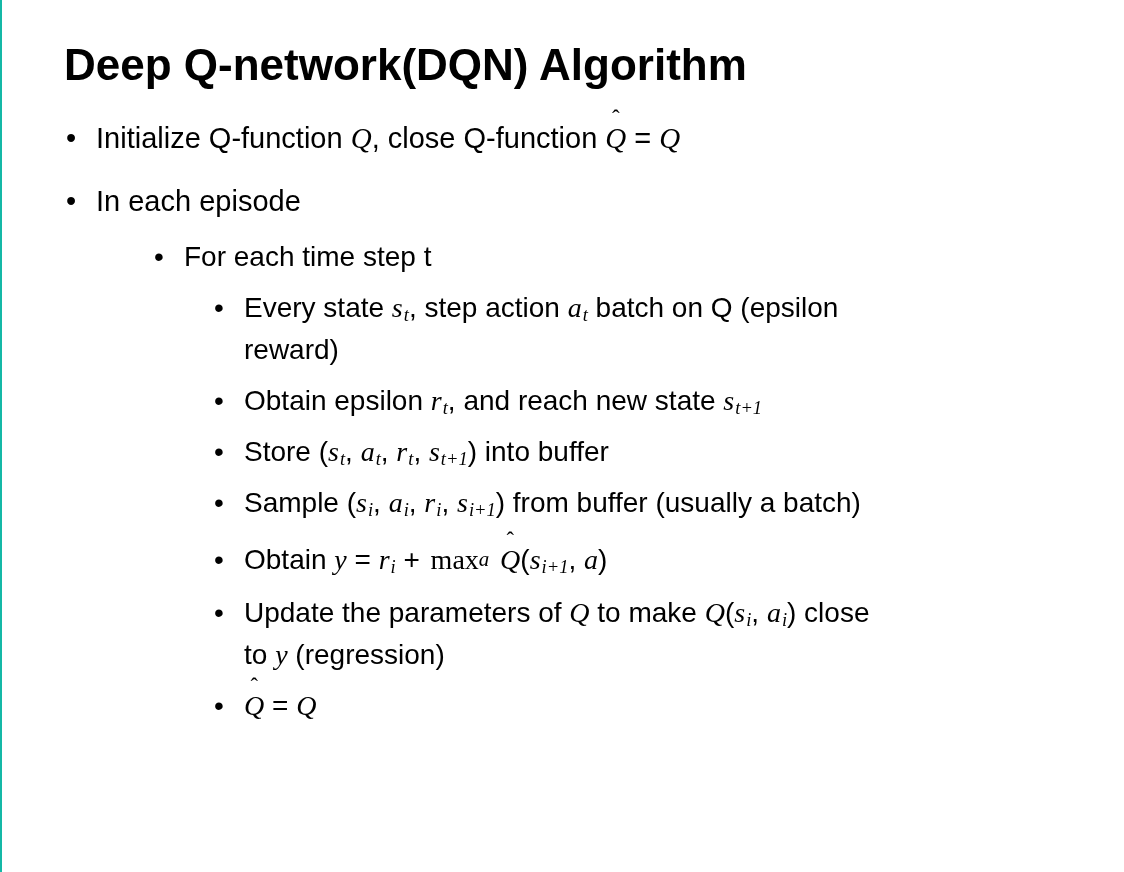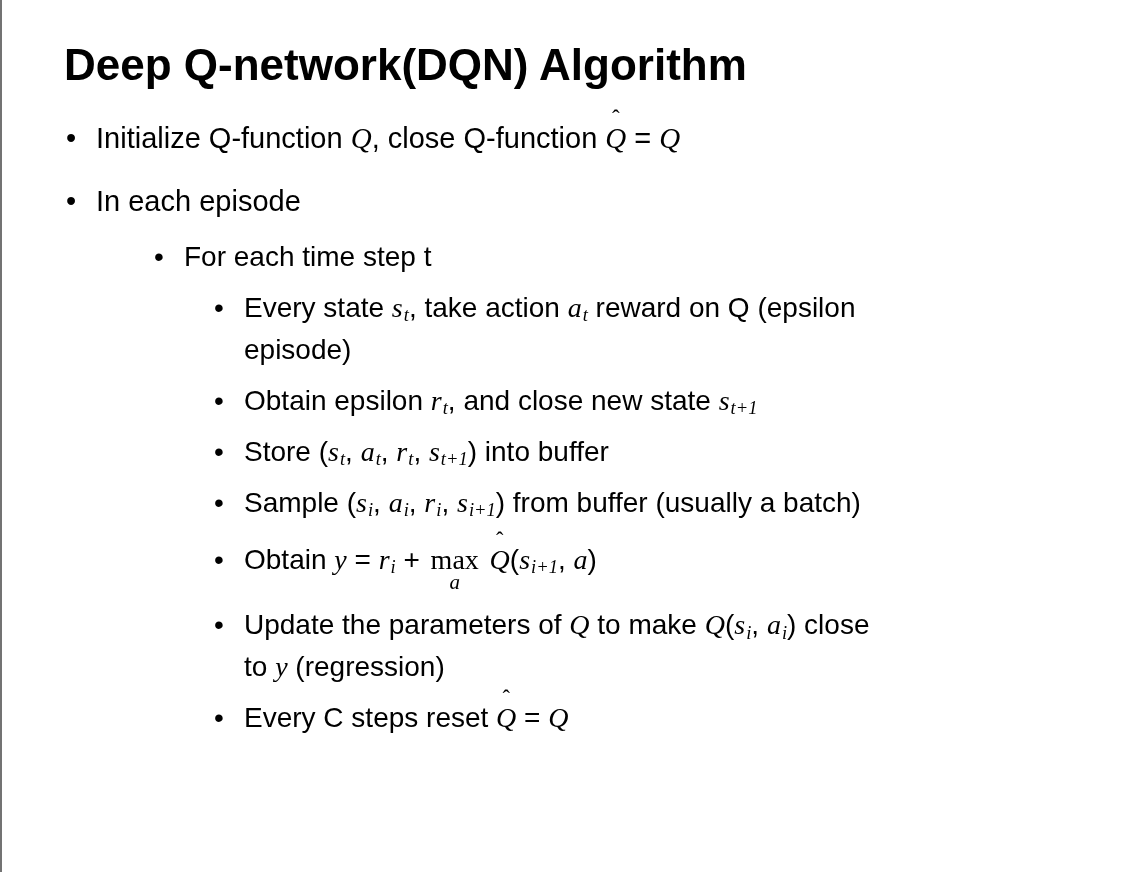--- a/index.html
+++ b/index.html
@@ -1,21 +1,21 @@
 <!DOCTYPE html>
 <html><head>
 <meta charset="utf-8">
 <style>
   html,body{margin:0;padding:0;background:#ffffff;}
   .slide{
     position:relative;
     width:1124px;height:872px;
     box-sizing:border-box;
     background:#ffffff;
-    border-left:2px solid #737373;
+    border-left:2px solid #14b8a6;
     overflow:hidden;
     color:#000000;
     font-family:"Liberation Sans",sans-serif;
   }
   .title{
     margin:0;
     padding:40px 0 0 62px;
     font-size:44px;
     line-height:1.15;
     font-weight:700;
@@ -46,21 +46,21 @@
   .hat-wrap{position:relative;display:inline-block;}
   .hat{
     position:absolute;top:-0.40em;left:0;width:100%;
     text-align:center;
     font-style:normal;
     font-size:0.8em;
     line-height:1;
   }
   .maxop{
     display:inline-flex;
-    flex-direction:column;
+    flex-direction:row;
     align-items:center;
     font-family:"Liberation Serif",serif;
     line-height:0.95;
     margin:0 3px;
   }
   .max-label{font-style:normal;}
   .max-under{font-style:italic;font-size:0.75em;}
 </style>
 </head>
 <body>
@@ -75,25 +75,25 @@
       <div class="bullet level-1">
         <span class="marker">•</span>
         <span class="runs"><span class="rt">In each episode</span></span>
       </div>
       <div class="bullet level-2">
         <span class="marker">•</span>
         <span class="runs"><span class="rt">For each time step t</span></span>
       </div>
       <div class="bullet level-3">
         <span class="marker">•</span>
-        <span class="runs"><span class="rt">Every state </span><span class="mv">s<span class="sub">t</span></span><span class="rt">, take action </span><span class="mv">a<span class="sub">t</span></span><span class="rt"> reward on Q (epsilon</span><br><span class="rt">episode)</span></span>
+        <span class="runs"><span class="rt">Every state </span><span class="mv">s<span class="sub">t</span></span><span class="rt">, step action </span><span class="mv">a<span class="sub">t</span></span><span class="rt"> batch on Q (epsilon</span><br><span class="rt">reward)</span></span>
       </div>
       <div class="bullet level-3">
         <span class="marker">•</span>
-        <span class="runs"><span class="rt">Obtain epsilon </span><span class="mv">r<span class="sub">t</span></span><span class="rt">, and close new state </span><span class="mv">s<span class="sub">t+1</span></span></span>
+        <span class="runs"><span class="rt">Obtain epsilon </span><span class="mv">r<span class="sub">t</span></span><span class="rt">, and reach new state </span><span class="mv">s<span class="sub">t+1</span></span></span>
       </div>
       <div class="bullet level-3">
         <span class="marker">•</span>
         <span class="runs"><span class="rt">Store (</span><span class="mv">s<span class="sub">t</span></span><span class="rt">, </span><span class="mv">a<span class="sub">t</span></span><span class="rt">, </span><span class="mv">r<span class="sub">t</span></span><span class="rt">, </span><span class="mv">s<span class="sub">t+1</span></span><span class="rt">) into buffer</span></span>
       </div>
       <div class="bullet level-3">
         <span class="marker">•</span>
         <span class="runs"><span class="rt">Sample (</span><span class="mv">s<span class="sub">i</span></span><span class="rt">, </span><span class="mv">a<span class="sub">i</span></span><span class="rt">, </span><span class="mv">r<span class="sub">i</span></span><span class="rt">, </span><span class="mv">s<span class="sub">i+1</span></span><span class="rt">) from buffer (usually a batch)</span></span>
       </div>
       <div class="bullet level-3 tall">
@@ -102,16 +102,16 @@
             <span class="max-label">max</span>
             <span class="max-under">a</span>
           </span><span class="rt"> </span><span class="mv hat-wrap"><span class="hat">ˆ</span>Q</span><span class="rt">(</span><span class="mv">s<span class="sub">i+1</span></span><span class="rt">, </span><span class="mv">a</span><span class="rt">)</span></span>
       </div>
       <div class="bullet level-3">
         <span class="marker">•</span>
         <span class="runs"><span class="rt">Update the parameters of </span><span class="mv">Q</span><span class="rt"> to make </span><span class="mv">Q</span><span class="rt">(</span><span class="mv">s<span class="sub">i</span></span><span class="rt">, </span><span class="mv">a<span class="sub">i</span></span><span class="rt">) close</span><br><span class="rt">to </span><span class="mv">y</span><span class="rt"> (regression)</span></span>
       </div>
       <div class="bullet level-3">
         <span class="marker">•</span>
-        <span class="runs"><span class="rt">Every C steps reset </span><span class="mv hat-wrap"><span class="hat">ˆ</span>Q</span><span class="rt"> = </span><span class="mv">Q</span></span>
+        <span class="runs"><span class="mv hat-wrap"><span class="hat">ˆ</span>Q</span><span class="rt"> = </span><span class="mv">Q</span></span>
       </div>
     </div>
 </div>
 
 </body></html>

